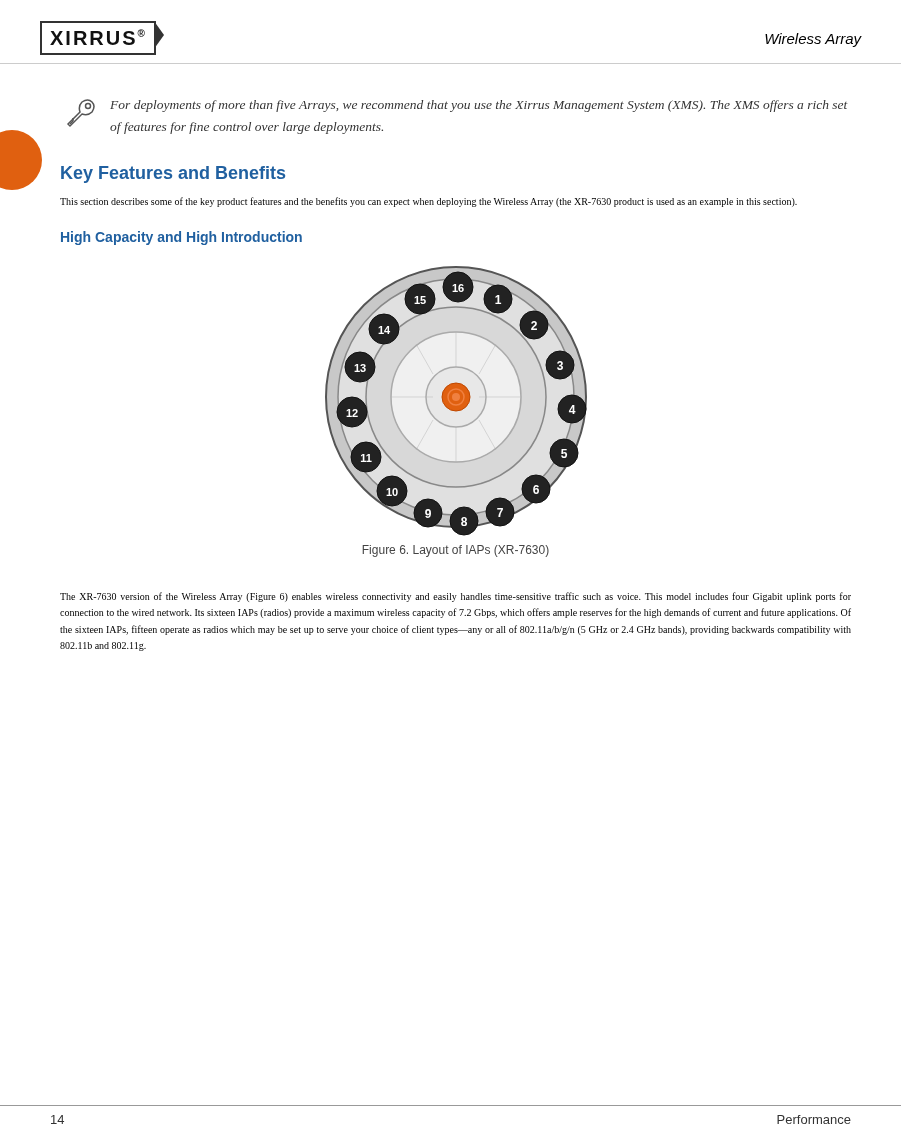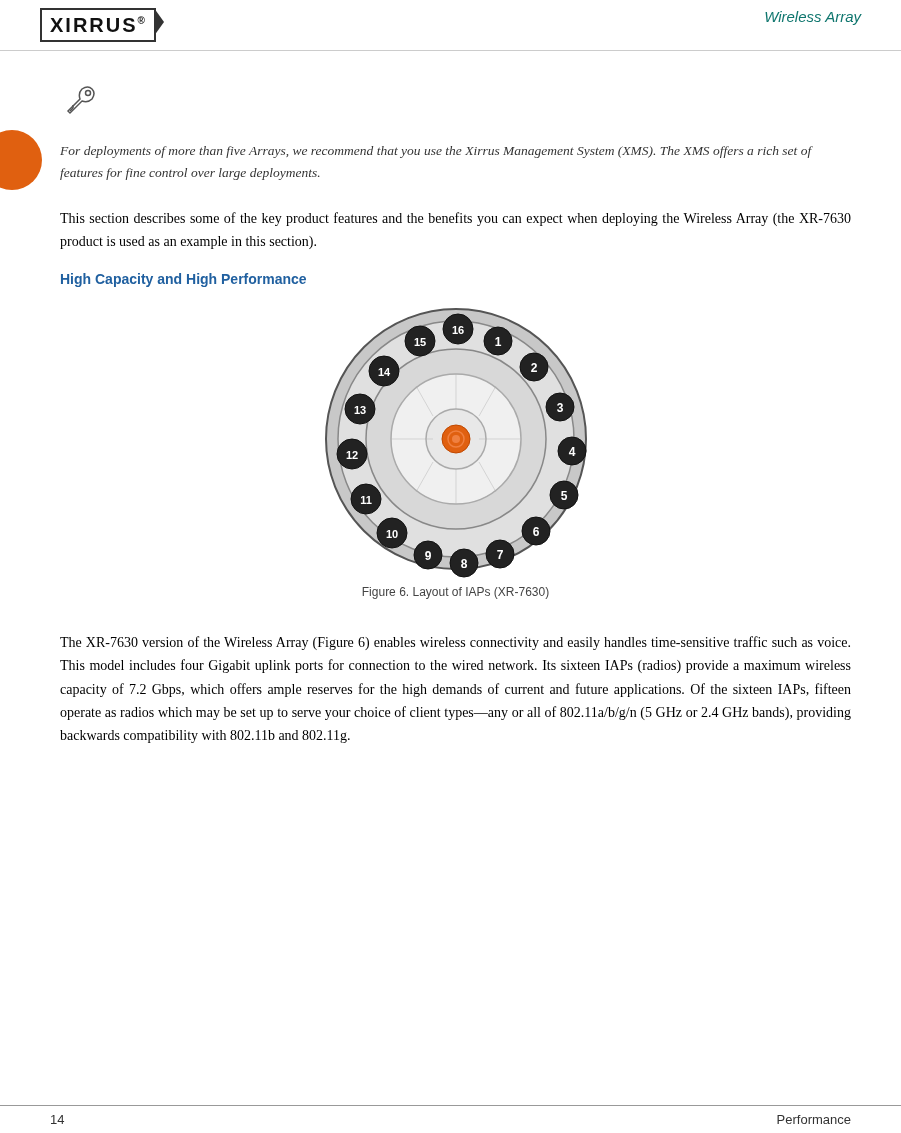--- a/index.html
+++ b/index.html
@@ -9,21 +9,22 @@
       color: #000;
       width: 901px;
       min-height: 1133px;
       position: relative;
     }
 
     
     .header {
       display: flex;
       justify-content: space-between;
-      padding: 8px 40px 8px 40px;
+      align-items: center;
+      padding: 21px 40px 8px 40px;
       border-bottom: 1px solid #ccc;
     }
     .logo-area {
       display: flex;
       align-items: center;
     }
     .logo-box {
       border: 2px solid #333;
       padding: 2px 8px;
       font-size: 22px;
@@ -41,21 +42,21 @@
       width: 0;
       height: 0;
       border-top: 14px solid transparent;
       border-bottom: 14px solid transparent;
       border-left: 10px solid #333;
     }
     .header-title {
       font-family: Arial, sans-serif;
       font-size: 15px;
       font-style: italic;
-      color: #0f766e;
+      color: #000000;
       font-weight: normal;
     }
 
     
     .orange-circle {
       position: absolute;
       left: -18px;
       top: 130px;
       width: 60px;
       height: 60px;
@@ -69,21 +70,20 @@
       padding: 20px 50px 30px 60px;
       position: relative;
     }
 
     
     .info-box {
       display: flex;
       align-items: flex-start;
       margin: 10px 0 24px 0;
       gap: 14px;
-      flex-direction: column;
     }
     .info-icon {
       font-size: 28px;
       flex-shrink: 0;
       margin-top: 2px;
       color: #555;
     }
     .info-text {
       font-family: 'Times New Roman', Times, serif;
       font-size: 13.5px;
@@ -104,21 +104,21 @@
       font-family: Arial, sans-serif;
       font-size: 14px;
       font-weight: bold;
       color: #2060a0;
       margin: 18px 0 12px 0;
     }
 
     
     .body-text {
       font-family: 'Times New Roman', Times, serif;
-      font-size: 14px;
+      font-size: 10px;
       line-height: 1.65;
       text-align: justify;
       color: #000;
       margin-bottom: 14px;
     }
     .body-text a, .link-blue {
       color: #000000;
       text-decoration: none;
     }
 
@@ -184,24 +184,25 @@
       <svg width="36" height="36" viewBox="0 0 36 36">
         <path d="M8 28 L20 16 Q18 10 22 6 Q28 2 32 6 Q36 10 32 16 Q28 20 22 18 L10 30 Z" fill="none" stroke="#555" stroke-width="1.5"></path>
         <circle cx="28" cy="10" r="2.5" fill="none" stroke="#555" stroke-width="1.5"></circle>
         <line x1="10" y1="28" x2="13" y2="25" stroke="#555" stroke-width="1.5"></line>
         <line x1="13" y1="25" x2="13" y2="22" stroke="#555" stroke-width="1.5"></line>
       </svg>
     </div>
     <div class="info-text">For deployments of more than five Arrays, we recommend that you use the Xirrus Management System (XMS). The XMS offers a rich set of features for fine control over large deployments.</div>
   </div>
 
+  <div class="section-heading-large">Key Features and Benefits</div>
 
   <div class="body-text">This section describes some of the key product features and the benefits you can expect when deploying the Wireless Array (the XR-7630 product is used as an example in this section).</div>
 
-  <div class="section-heading-medium">High Capacity and High Performance</div>
+  <div class="section-heading-medium">High Capacity and High Introduction</div>
 
   <div class="figure-area">
     <div class="iap-diagram">
       <svg width="280" height="280" viewBox="0 0 280 280">
 
         <circle cx="140" cy="140" r="130" fill="#c8c8c8" stroke="#555" stroke-width="2"></circle>
 
         <circle cx="140" cy="140" r="118" fill="#e0e0e0" stroke="#888" stroke-width="1.5"></circle>
 
         <circle cx="140" cy="140" r="90" fill="#d8d8d8" stroke="#888" stroke-width="1.5"></circle>

